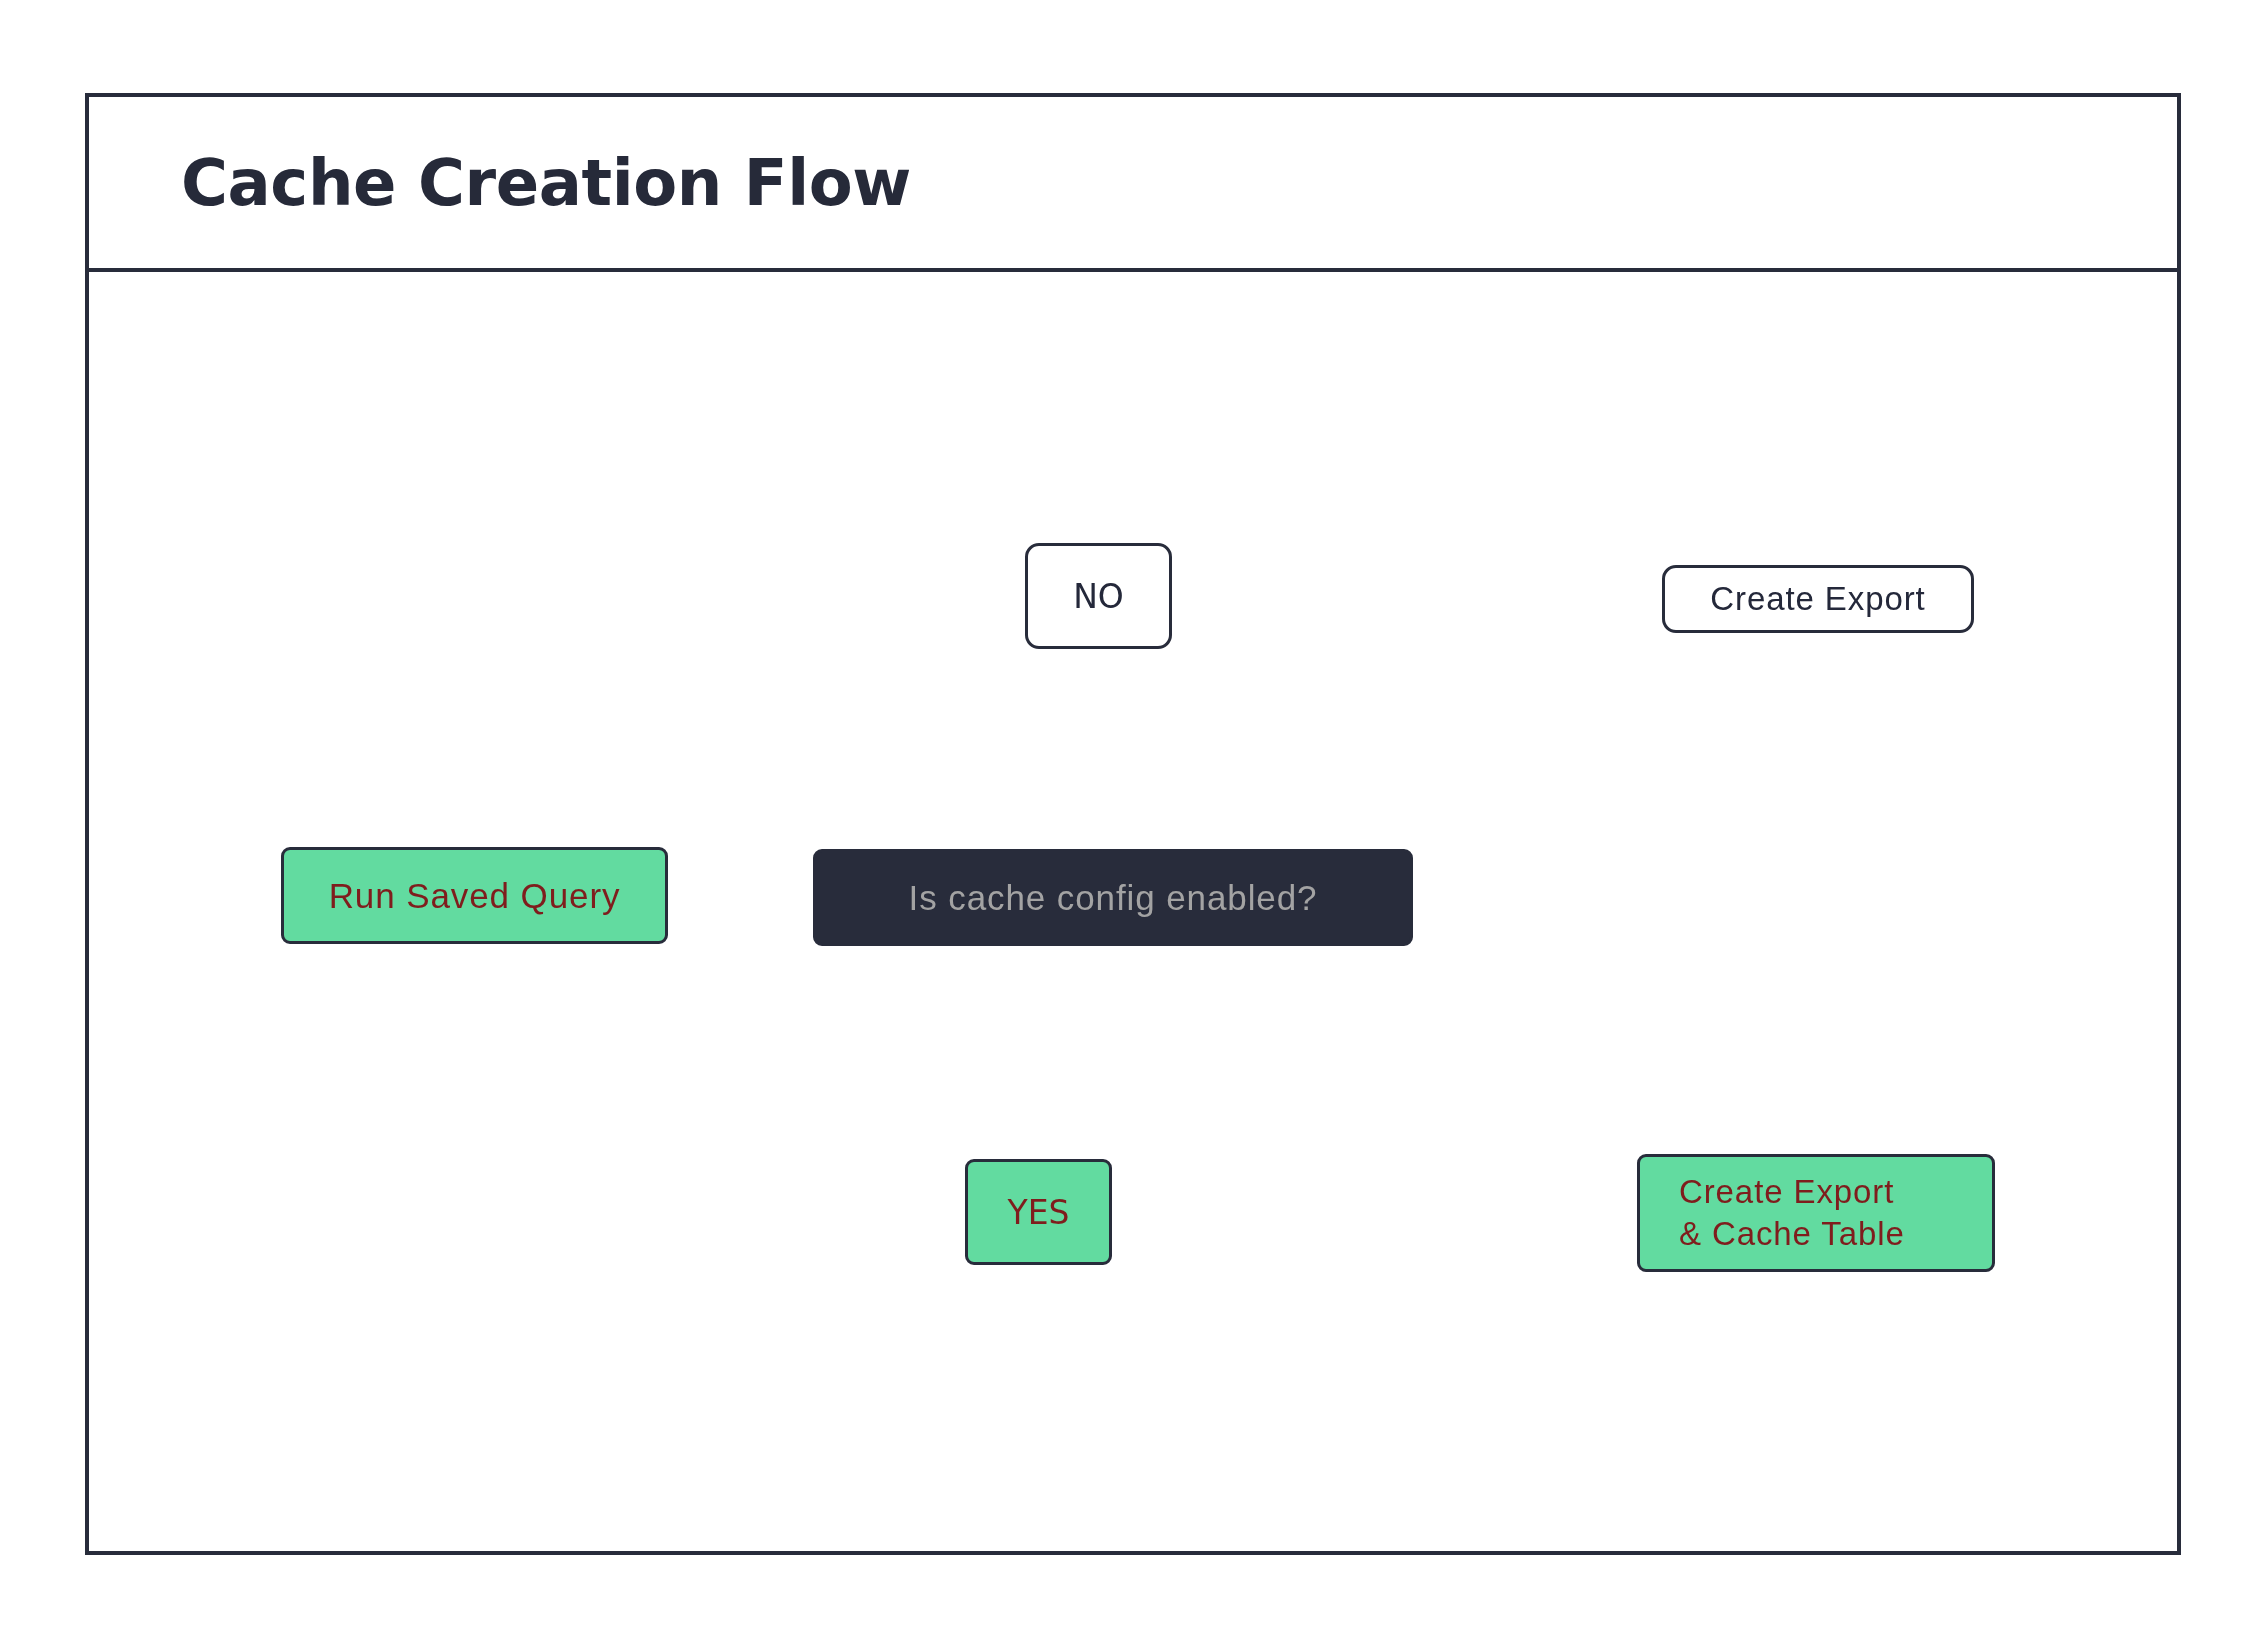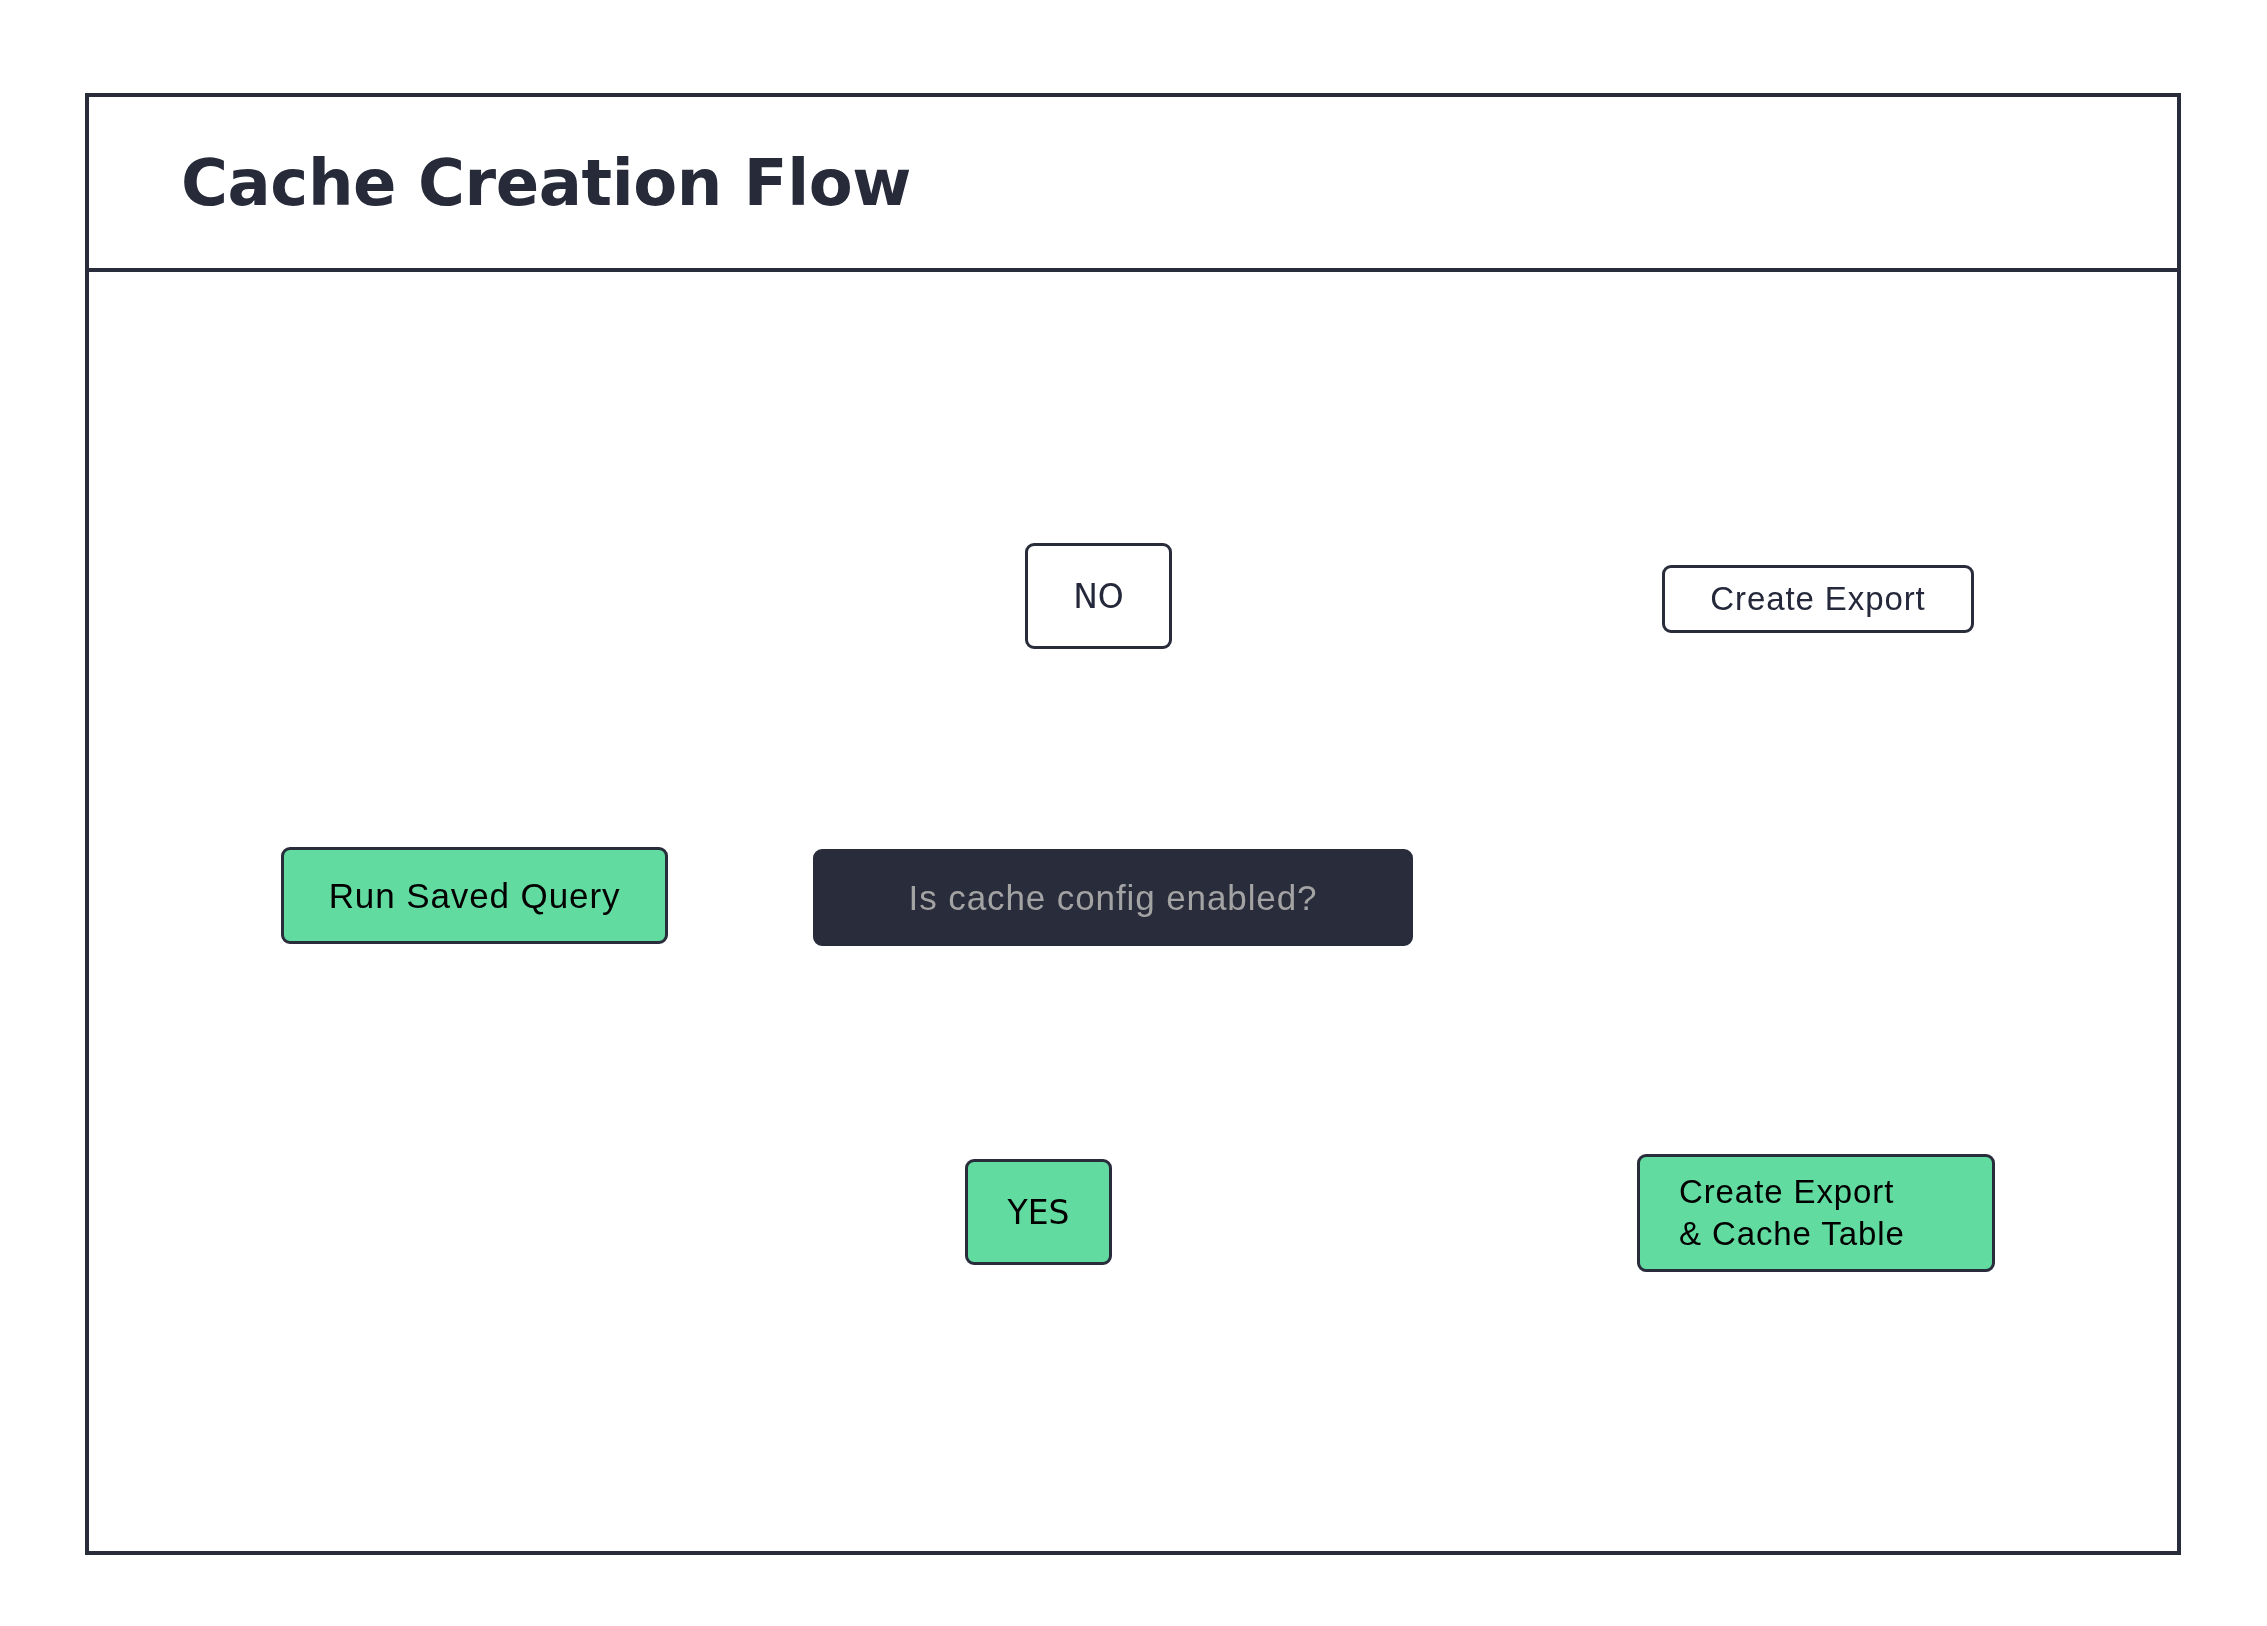--- a/index.html
+++ b/index.html
@@ -84,27 +84,27 @@
     justify-content: center;
     text-align: center;
     font-family: Liberation Sans, sans-serif;
     white-space: pre;
   }
 
   .node-green {
     background: #62dba0;
     border: 3.6px solid #282c3b;
     border-radius: 9px;
-    color: #000000;
+    color: #7f1d1d;
   }
 
   .node-white {
     background: #ffffff;
     border: 3.6px solid #282c3b;
-    border-radius: 9px;
+    border-radius: 14px;
     color: #24283a;
   }
 
   .node-dark {
     background: #282c3b;
     border: 3.6px solid #282c3b;
     border-radius: 9px;
     color: #a3a3a3;
   }
 

